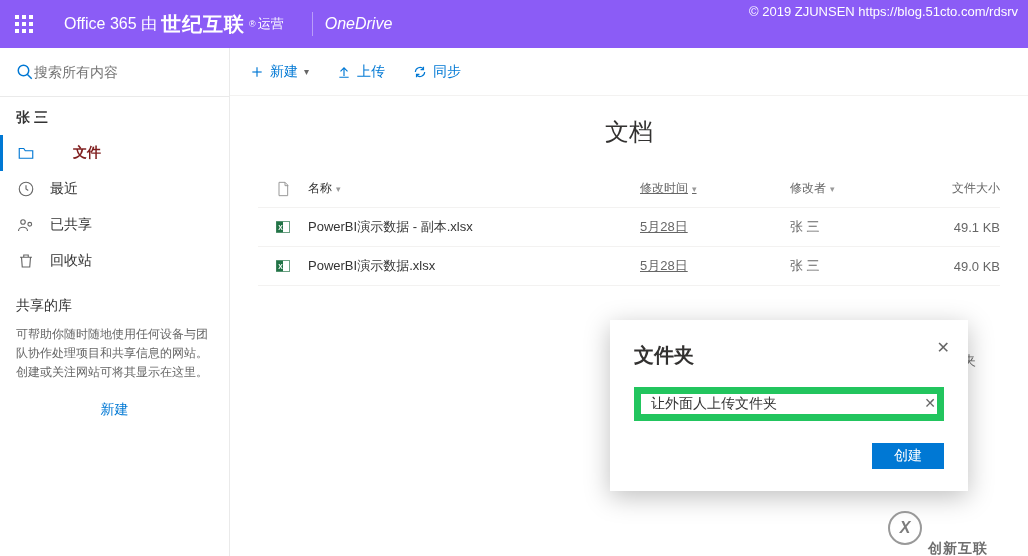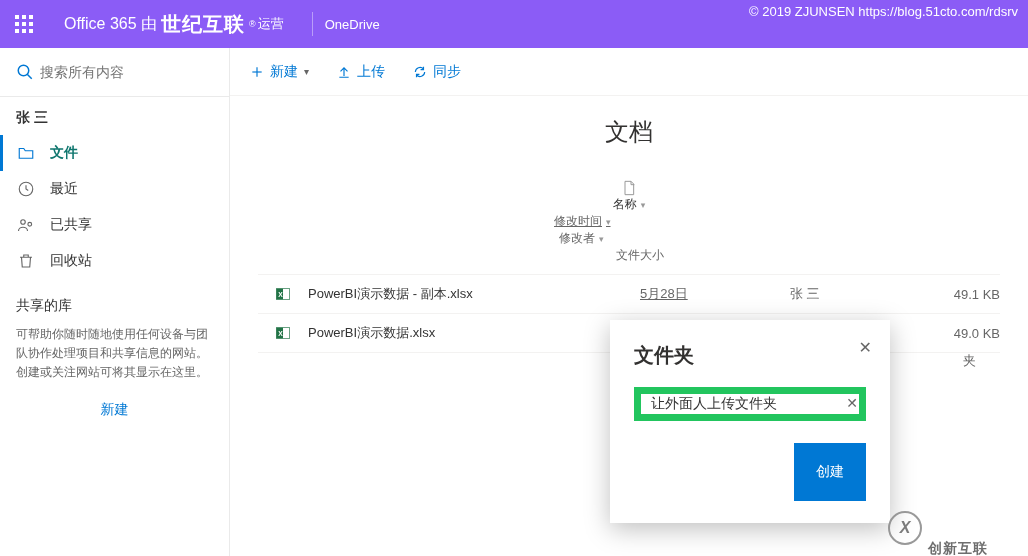--- a/index.html
+++ b/index.html
@@ -4,60 +4,60 @@
 <style>
 * { margin: 0; padding: 0; box-sizing: border-box; font-family: "Segoe UI", "Microsoft YaHei", sans-serif; }
 body { width: 1028px; height: 556px; overflow: hidden; background: #fff; position: relative; }
 .topbar { height: 48px; background: #8b5cf6; color: #fff; display: flex; align-items: center; }
 .waffle { width: 48px; height: 48px; display: flex; align-items: center; justify-content: center; cursor: pointer; }
 .waffle svg { fill: #fff; }
 .brand { font-size: 16px; padding: 0 16px; display: flex; align-items: center; }
 .brand-bold { font-weight: 700; font-size: 20px; margin: 0 4px; letter-spacing: 1px; }
 .brand-op { font-size: 13px; margin-left: 2px; }
 .divider-v { width: 1px; height: 24px; background: rgba(255,255,255,0.4); margin: 0 12px; }
-.appname { font-size: 13px; font-weight: 400; }
+.appname { font-size: 16px; font-weight: 400; font-style: italic; }
 .copyright { position: absolute; top: 4px; right: 10px; font-size: 13px; color: #fff; }
 .below-top { display: flex; height: calc(556px - 48px); }
 .sidebar { width: 230px; border-right: 1px solid #eaeaea; display: flex; flex-direction: column; background: #fff; }
 .search-row { height: 48px; display: flex; align-items: center; padding: 0 16px; color: #0078d4; cursor: text; }
-.search-row input { border: none; outline: none; font-size: 14px; color: #4d7c0f; margin-left: 6px; width: 150px; background: transparent; }
+.search-row input { border: none; outline: none; font-size: 14px; color: #4d7c0f; margin-left: 0; width: 150px; background: transparent; }
 .sidebar-sep { border-top: 1px solid #eaeaea; }
 .user-row { padding: 12px 16px 8px; font-size: 14px; color: #333; font-weight: 600; }
 .nav-item { display: flex; align-items: center; padding: 8px 16px; font-size: 14px; color: #333; cursor: pointer; }
 .nav-item .nav-ico { width: 20px; height: 20px; margin-right: 14px; display: flex; align-items: center; justify-content: center; color: #666; }
-.nav-item.active { color: #0f766e; font-weight: 600; position: relative; }
+.nav-item.active { color: #7f1d1d; font-weight: 600; position: relative; gap: 23px; }
 .nav-item.active::before { content: ""; position: absolute; left: 0; top: 0; bottom: 0; width: 3px; background: #0078d4; }
 .nav-item.active .nav-ico { color: #0078d4; }
 .lib-title { padding: 18px 16px 10px; font-size: 14px; font-weight: 400; color: #333; }
 .lib-desc { padding: 0 16px; font-size: 12px; color: #666; line-height: 1.6; }
 .lib-new { text-align: center; padding: 18px 0; color: #0078d4; font-size: 14px; cursor: pointer; }
 .main { flex: 1; display: flex; flex-direction: column; }
 .cmdbar { height: 48px; display: flex; align-items: center; padding: 0 20px; border-bottom: 1px solid #f3f2f1; }
 .cmd { display: flex; align-items: center; color: #0078d4; font-size: 14px; margin-right: 28px; cursor: pointer; }
 .cmd .cmd-ico { margin-right: 6px; display: flex; align-items: center; }
 .chev { margin-left: 6px; font-size: 10px; color: #666; }
 .content { padding: 20px 28px; flex: 1; position: relative; }
 .page-title { font-size: 24px; font-weight: 400; color: #323130; margin-bottom: 22px; text-align: center; }
 .table-head, .table-row { display: flex; align-items: center; padding: 10px 0; border-bottom: 1px solid #f3f2f1; font-size: 13px; }
 .col-icon { width: 50px; display: flex; justify-content: center; }
 .col-name { flex: 1; color: #333; }
 .col-mod { width: 150px; color: #666; text-decoration: underline; }
 .col-modby { width: 140px; color: #666; }
 .col-size { width: 70px; text-align: right; color: #666; }
-.table-head { color: #666; font-size: 12px; flex-direction: column; }
+.table-head { color: #666; font-size: 12px; }
 .th-chev { font-size: 9px; margin-left: 4px; color: #999; }
 .file-icon { width: 16px; height: 16px; }
-.dialog { position: absolute; top: 320px; left: 610px; width: 280px; background: #fff; box-shadow: 0 6px 24px rgba(0,0,0,0.25); padding: 22px 24px; }
+.dialog { position: absolute; top: 320px; left: 610px; width: 358px; background: #fff; box-shadow: 0 6px 24px rgba(0,0,0,0.25); padding: 22px 24px; }
 .dialog-title { font-size: 20px; font-weight: 600; color: #323130; margin-bottom: 18px; }
 .dialog-close { position: absolute; top: 18px; right: 18px; cursor: pointer; color: #666; font-size: 16px; }
 .dialog-input-wrap { position: relative; }
 .dialog-input { width: 100%; height: 34px; border: 7px solid #22c55e; padding: 0 30px 0 10px; font-size: 14px; outline: none; color: #333; }
 .dialog-clear { position: absolute; right: 8px; top: 8px; cursor: pointer; color: #666; font-size: 14px; }
 .dialog-actions { display: flex; justify-content: flex-end; margin-top: 22px; }
-.dialog-btn { background: #0078d4; color: #fff; border: none; padding: 20px 22px; font-size: 14px; cursor: pointer; }
+.dialog-btn { background: #0078d4; color: #fff; border: none; padding: 4px 22px; font-size: 14px; cursor: pointer; }
 .behind-dialog { position: absolute; top: 352px; left: 963px; font-size: 13px; color: #666; }
 .logo-bottom { position: absolute; bottom: 8px; right: 10px; width: 130px; height: 40px; opacity: 0.85; display:flex; align-items:center; }
 .logo-bottom .cir { width:34px; height:34px; border:2px solid #888; border-radius:50%; display:flex; align-items:center; justify-content:center; font-weight:900; color:#666; font-size:16px; font-style:italic; }
 .logo-bottom .txt { margin-left:6px;margin-top:48px; }
 .logo-bottom .txt .big { font-size:14px; font-weight:700; color:#555; letter-spacing:1px; }
 .logo-bottom .txt .small { font-size:6px; color:#888; letter-spacing:0.5px; }
 </style>
 </head>
 <body>
 

